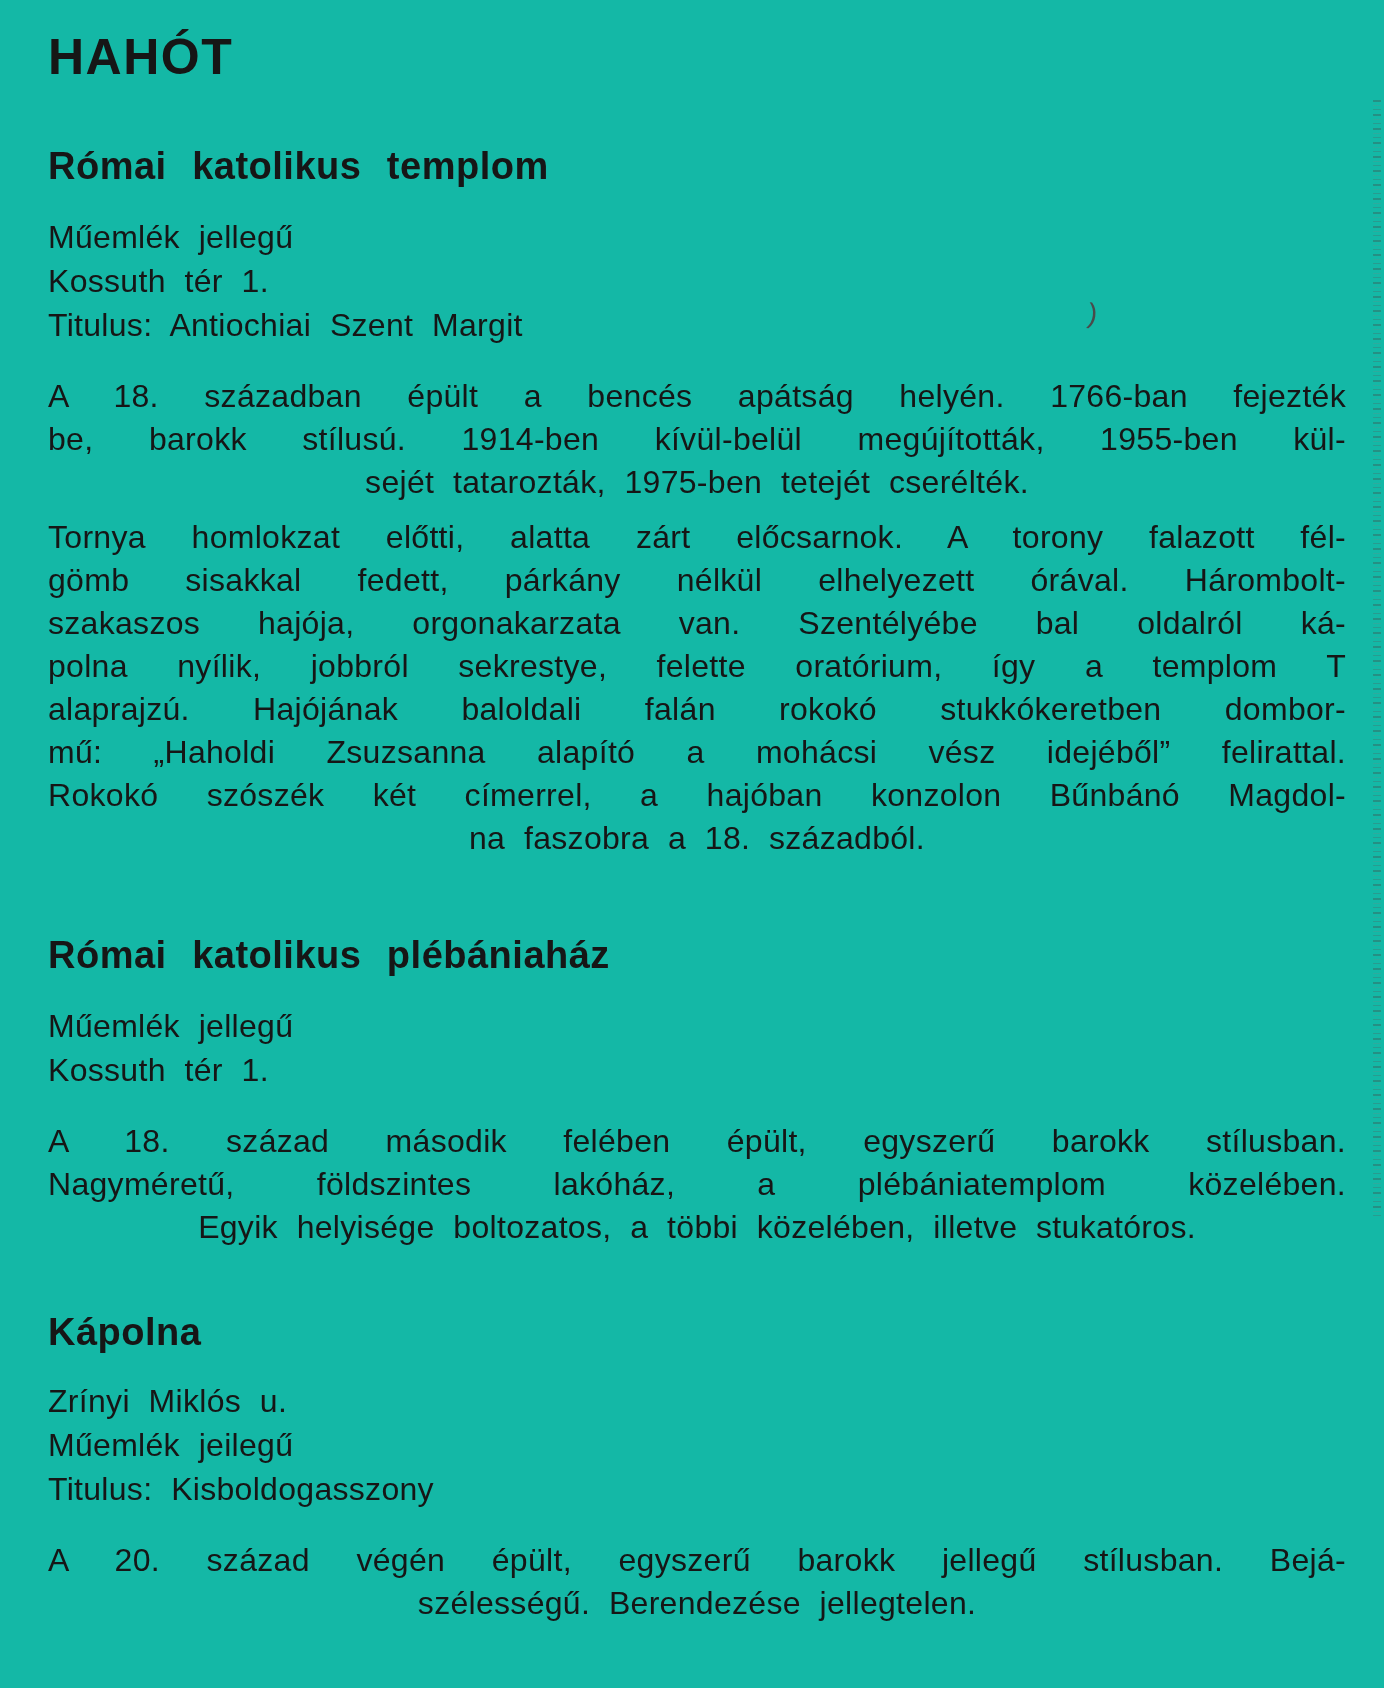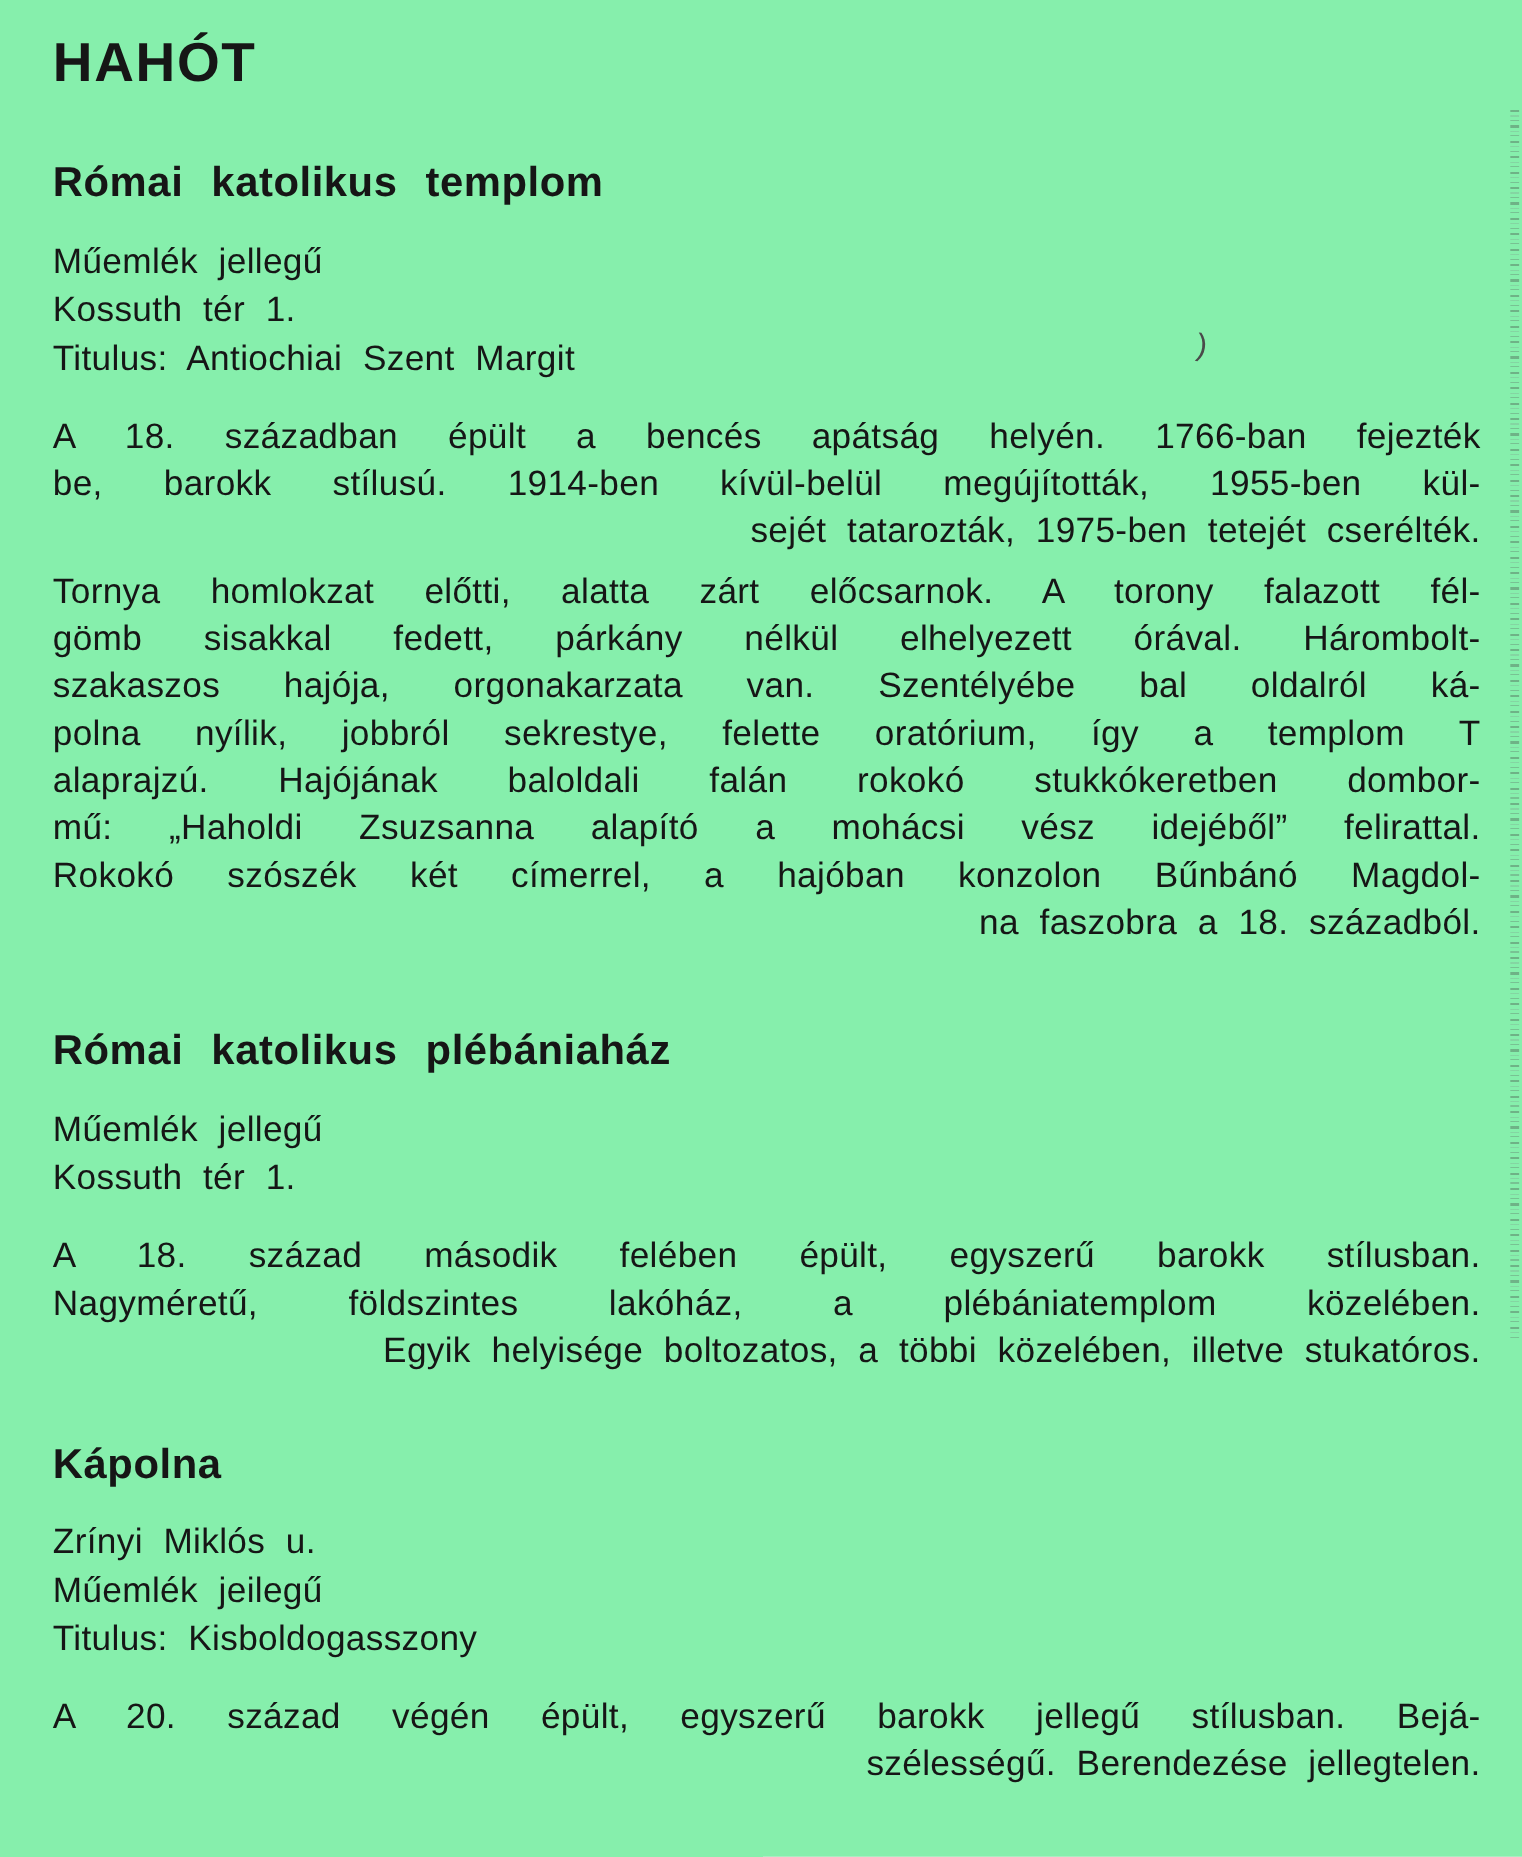--- a/index.html
+++ b/index.html
@@ -1,20 +1,20 @@
 <!DOCTYPE html>
 <html><head>
 <meta charset="utf-8">
 <style>
   html,body { margin:0; padding:0; background:#e8e8e6; }
   .page {
     position:relative;
     width:1384px; height:1688px;
     margin:0 auto;
-    background:#86efac;
+    background:#14b8a6;
     color:#161616;
     font-family:"Liberation Sans", sans-serif;
     box-sizing:border-box;
     padding:30px 36px 0 48px;
     overflow:hidden;
   }
   .title {
     font-size:50px;
     font-weight:800;
     letter-spacing:1.5px;
@@ -41,21 +41,21 @@
   .para {
     margin:0 0 12px 0;
     font-size:32px;
     line-height:43px;
     word-spacing:.30em;
     letter-spacing:.3px;
     width:1298px;
   }
   .line { display:block; }
   .j { text-align:justify; text-align-last:justify; }
-  .last { text-align:right; }
+  .last { text-align:center; }
   
   .noise-strip {
     position:absolute;
     right:3px; top:100px;
     width:8px; height:1120px;
     background:repeating-linear-gradient(
       to bottom,
       rgba(70,70,70,.55) 0 2px,
       rgba(0,0,0,0) 2px 5px,
       rgba(130,130,130,.35) 5px 6px,

